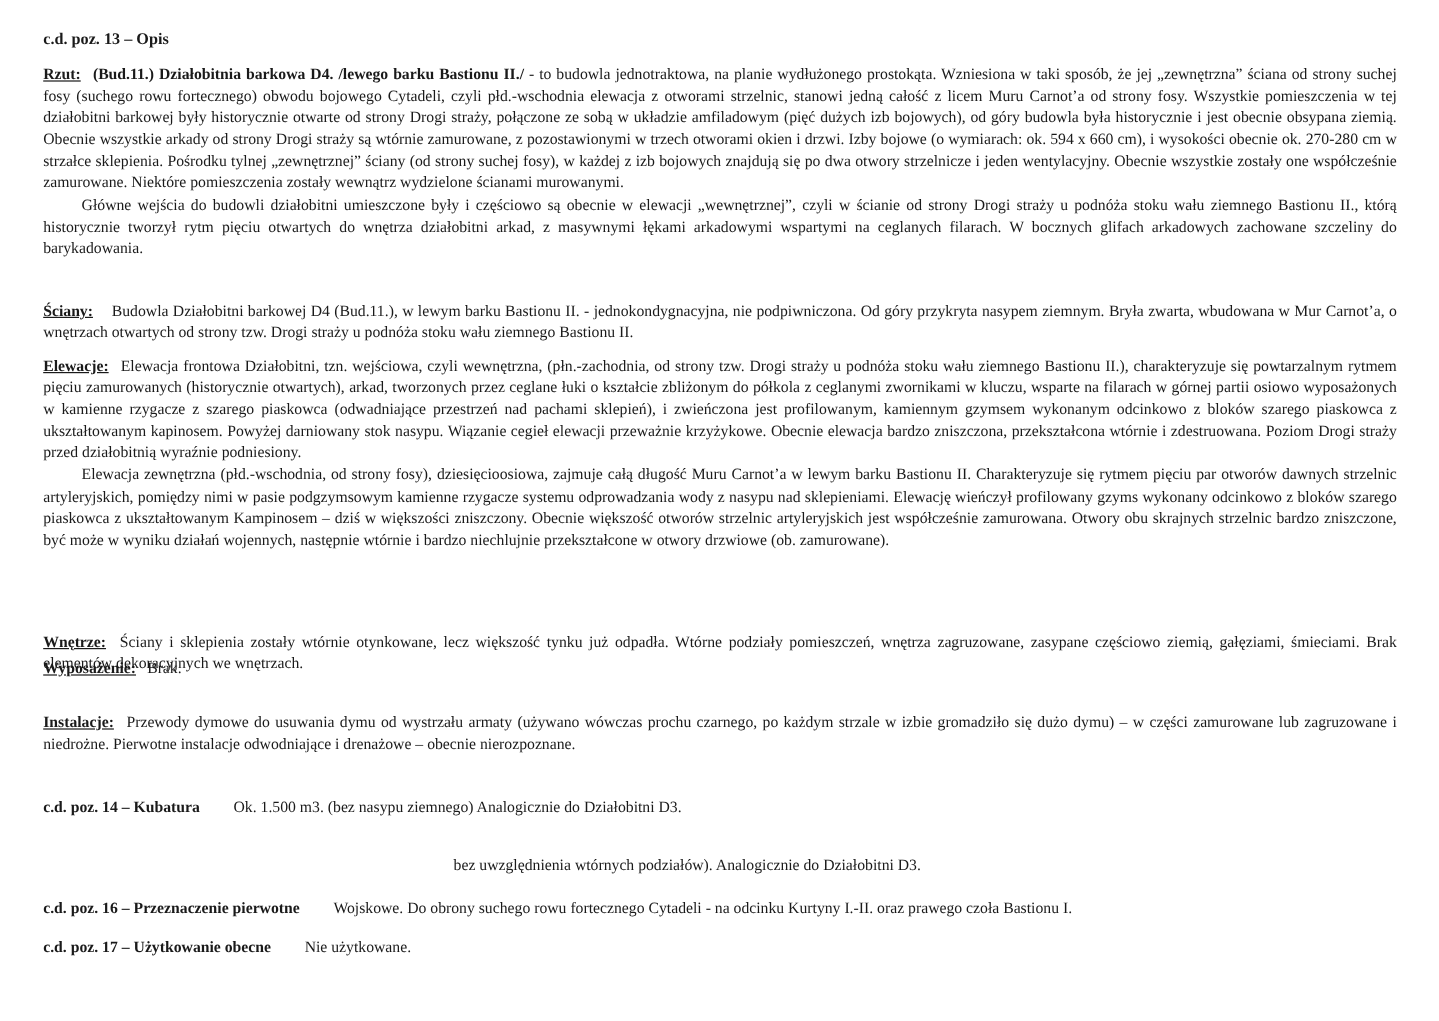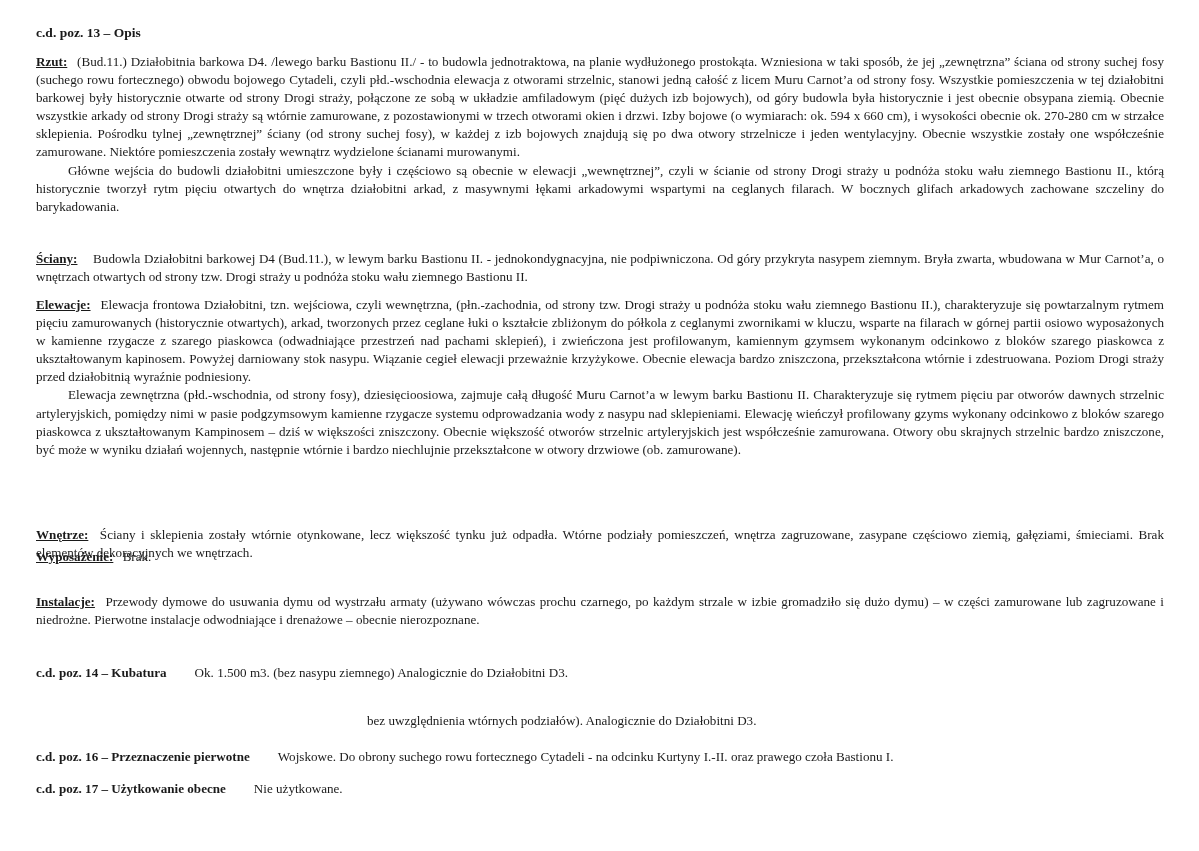--- a/index.html
+++ b/index.html
@@ -12,26 +12,26 @@
     }
     .page { position: relative; width: 1053px; height: 851px; }
     .heading {
       position: absolute; left: 36px; top: 24px;
       font-weight: bold; font-size: 13.5px;
     }
     .section { position: absolute; left: 36px; width: 1128px; text-align: justify; }
     .section p { margin: 0; }
     .indent { text-indent: 32px; }
     .label { font-weight: bold; text-decoration: underline; }
-    .bold { font-weight: normal; }
+    .bold { font-weight: bold; }
     .gap { display: inline-block; width: 6px; }
     .item { position: absolute; left: 36px; white-space: nowrap; }
     .item .key { font-weight: bold; margin-top: 36px; }
     .item .val { margin-left: 28px; }
-    .item2 { position: absolute; left: 323px; white-space: nowrap; padding-left: 44px; }
+    .item2 { position: absolute; left: 334px; white-space: nowrap; padding-left: 44px; }
     .last-line { text-align-last: left; }
   </style>
 </head>
 <body>
 
 <div class="page">
 
   <div class="heading">c.d. poz. 13 – Opis</div>
 
   <div class="section" style="top:53px;">

